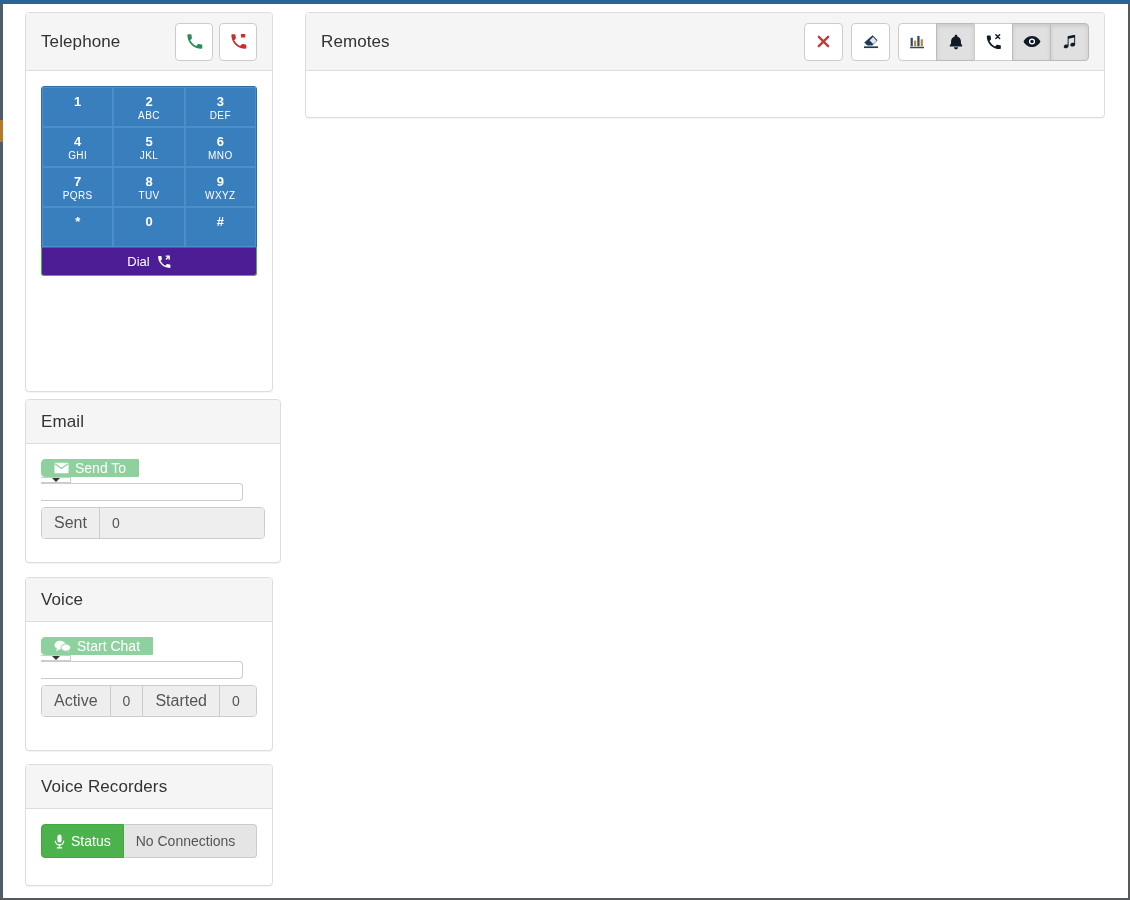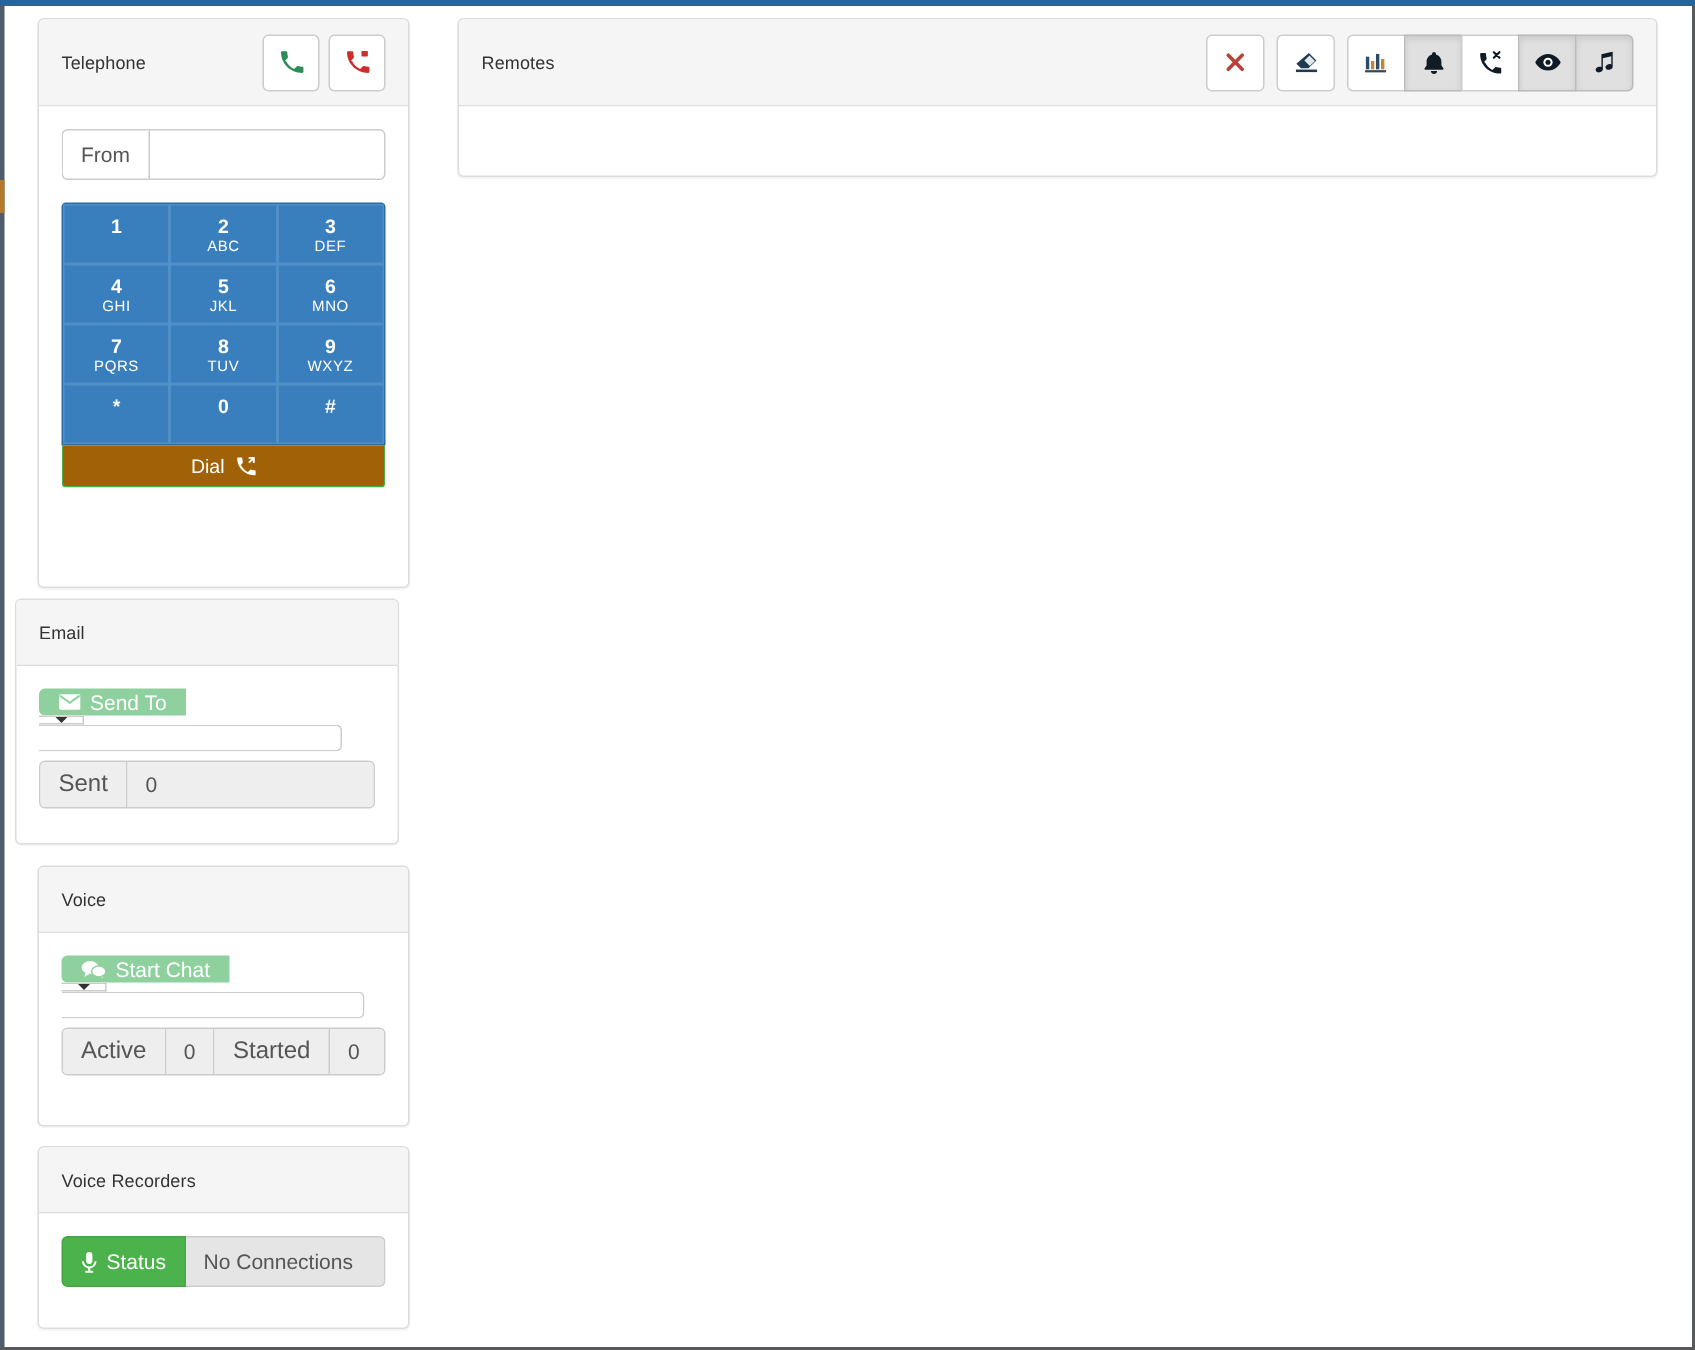--- a/index.html
+++ b/index.html
@@ -56,21 +56,21 @@
     background: #f5f5f5;
     border-bottom: 1px solid #dddddd;
     border-radius: 3px 3px 0 0;
     padding: 10px 15px;
     height: 58px;
     display: flex;
     align-items: center;
     justify-content: space-between;
   }
   .panel-title {
-    font-size: 12px;
+    font-size: 17px;
     color: #333333;
     font-weight: normal;
     margin: 0;
     letter-spacing: 0.1px;
   }
   .panel-body {
     padding: 15px;
   }
 
   
@@ -157,35 +157,35 @@
     cursor: pointer;
     padding-top: 2px;
   }
   .key .digit { font-size: 13px; line-height: 15px; font-weight: bold; }
   .key .letters { font-size: 10px; line-height: 13px; letter-spacing: 0.4px; }
   .key .letters:empty { height: 13px; }
 
   .btn-dial {
     width: 100%;
     height: 28px;
-    background: #a16207;
+    background: #4c1d95;
     border: 1px solid #4cae4c;
     border-top: none;
     border-radius: 0 0 3px 3px;
     color: #ffffff;
     font-size: 13px;
     display: flex;
     align-items: center;
     justify-content: center;
     gap: 7px;
     cursor: pointer;
   }
 
   
-  #panel-email { left: 10px; top: 399px; width: 256px; height: 164px; }
+  #panel-email { left: 25px; top: 399px; width: 256px; height: 164px; }
   
   #panel-chat  { left: 25px; top: 577px; width: 248px; height: 174px; }
   
   #panel-voice { left: 25px; top: 764px; width: 248px; height: 122px; }
 
   .panel-heading.slim { height: 44px; padding: 10px 15px; }
 
   .btn-success-muted {
     background: #8fd19e;
     border: 1px solid #8fd19e;
@@ -341,24 +341,20 @@
               <path fill="#c9302c" d="M6.6 10.8c1.7 3.3 4.3 5.9 7.6 7.6l2.5-2.5c.3-.3.8-.4 1.2-.3 1.3.4 2.6.6 4 .6.6 0 1.1.5 1.1 1.1V21c0 .6-.5 1.1-1.1 1.1C10.6 22.1 1.9 13.4 1.9 2.7 1.9 2.1 2.4 1.6 3 1.6h3.7c.6 0 1.1.5 1.1 1.1 0 1.4.2 2.7.6 4 .1.4 0 .9-.3 1.2l-2.5 2.9z"></path>
               <rect x="14.5" y="0.5" width="8" height="7" rx="1" fill="#ffffff"></rect>
               <rect x="15.5" y="1.5" width="6" height="5" rx="0.6" fill="#c9302c"></rect>
             </svg>
           </span>
         </button>
       </div>
     </div>
     <div class="panel-body">
 
-      <div class="input-group">
-        <span class="input-group-addon">From</span>
-        <input class="form-control" type="text" value="" placeholder="" style="">
-      </div>
 
 
       <div class="keypad">
         <div class="key">
           <span class="digit">1</span>
           <span class="letters"></span>
         </div>
         <div class="key">
           <span class="digit">2</span>
           <span class="letters">ABC</span>

